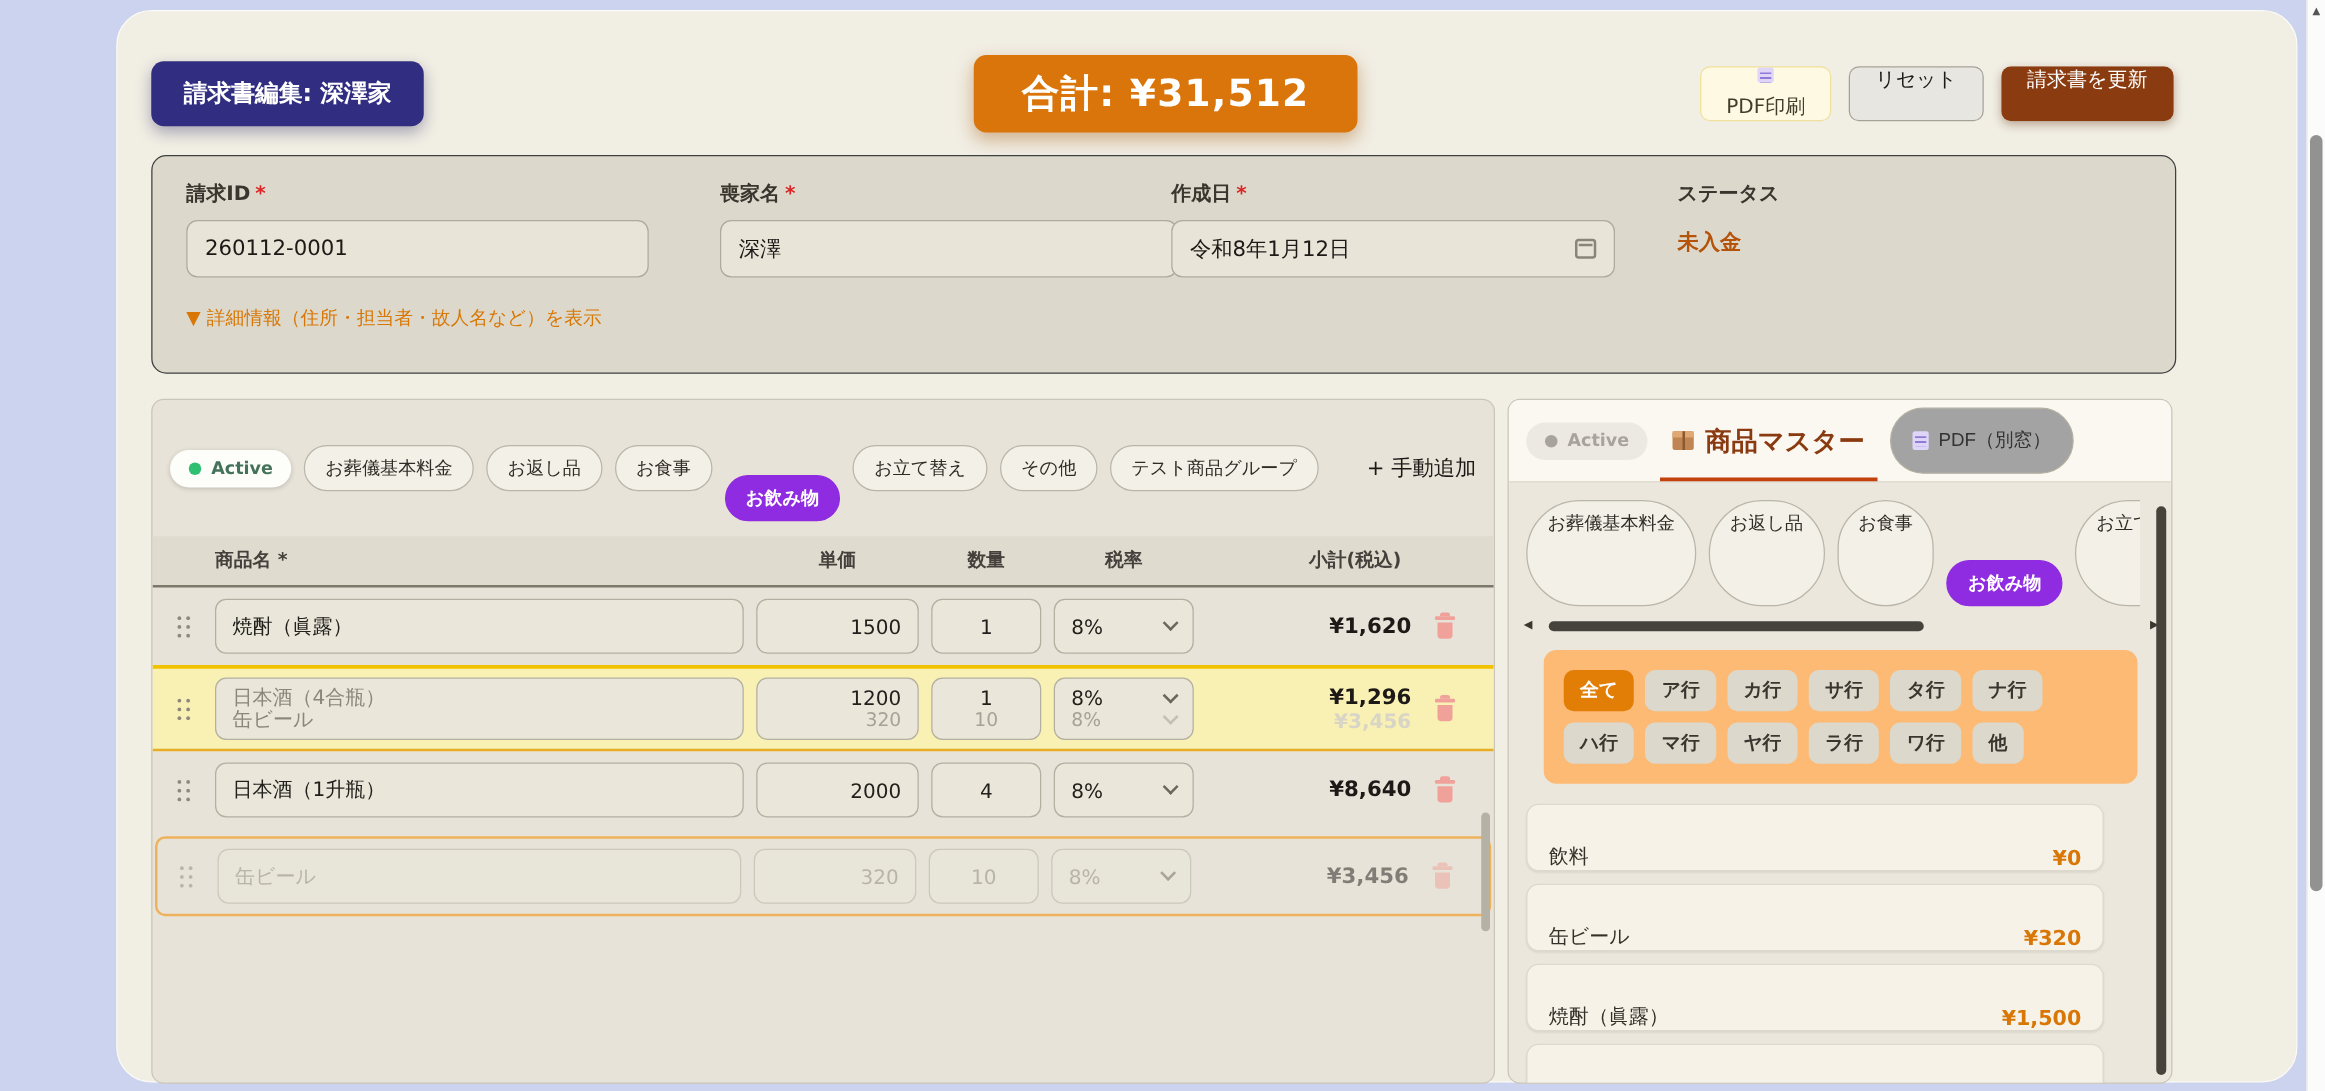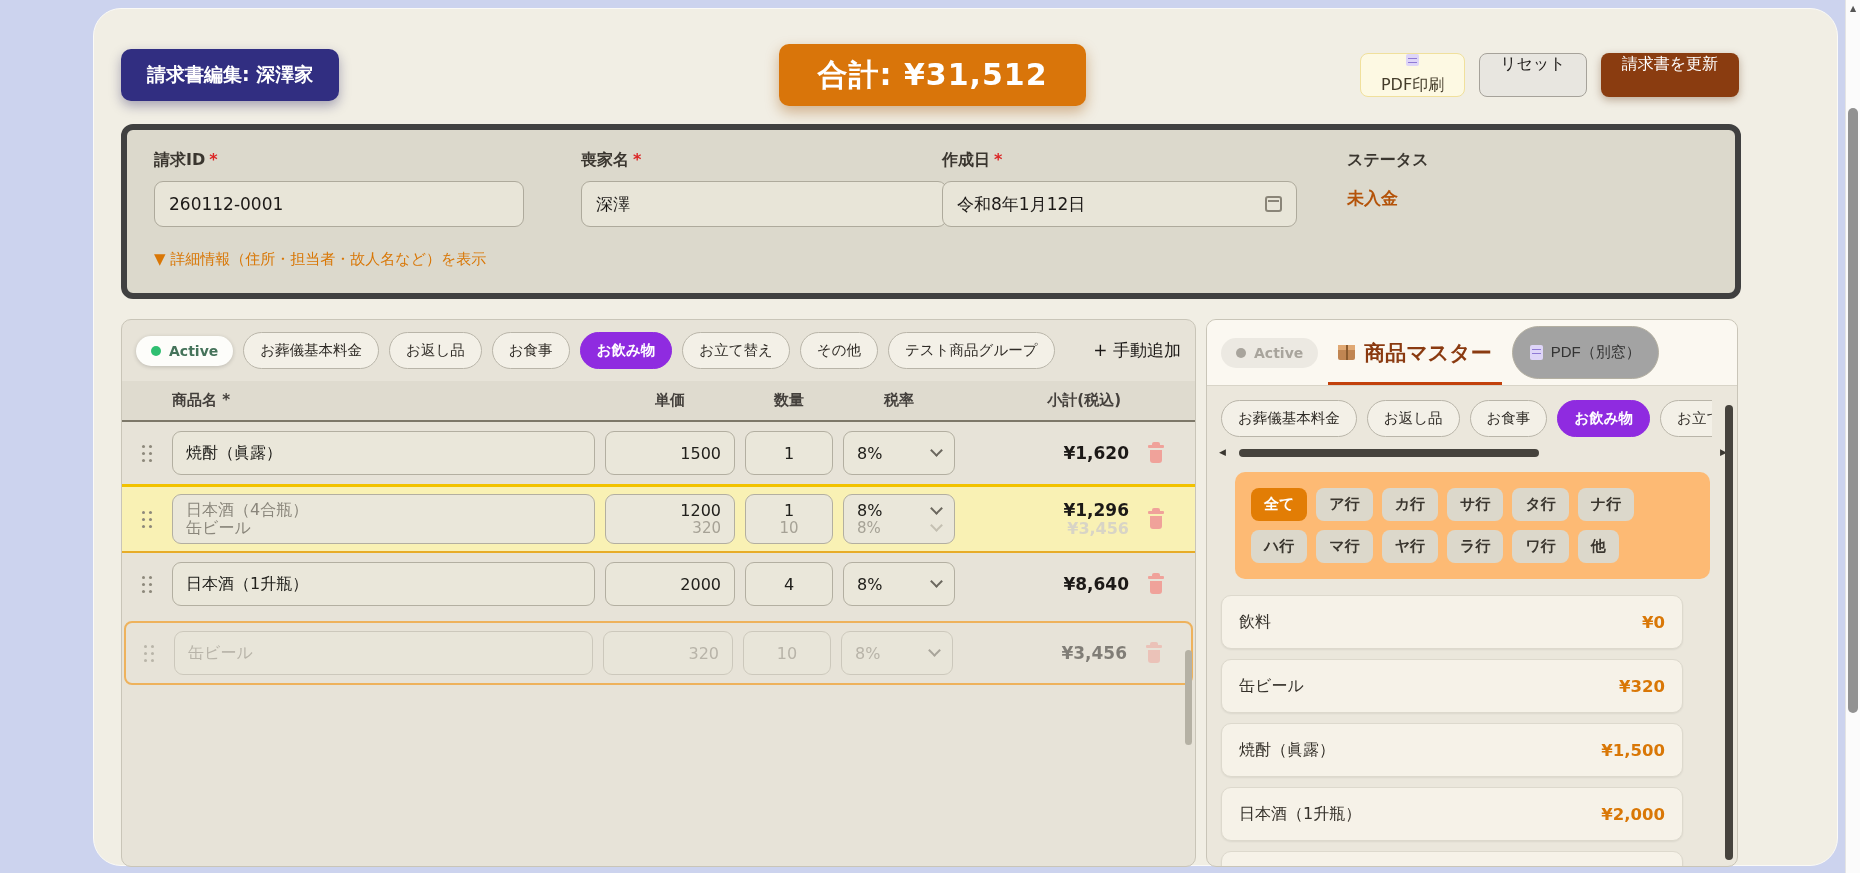--- a/index.html
+++ b/index.html
@@ -22,35 +22,35 @@
   .btn-pdf { background:#fdf9e3; border-color:#f0e09c; color:#443c2a; }
   .btn-reset { background:#e8e6e0; border-color:#a6a29a; color:#1c1917; }
   .btn-update { background:#8a3c10; color:#fff; box-shadow:0 3px 8px rgba(90,40,5,.35); }
 
   .doc-icon { width:13px; height:15px; background:#ded5f8; border-radius:2px; position:relative; display:inline-block; }
   .doc-icon::before { content:""; position:absolute; left:2px; right:2px; top:4px; height:8px;
     background:repeating-linear-gradient(to bottom,#8f7ad6 0 1.5px,transparent 1.5px 4px); }
 
   
   .form-panel { position:absolute; left:27px; top:115px; width:1620px; height:175px;
-    background:#dcd9cc; border:6px solid #404040; border-radius:12px; }
+    background:#dcd9cc; border:1px solid #404040; border-radius:12px; }
   .field { position:absolute; top:20px; }
   .f-label { font-size:16px; font-weight:600; color:#3a362f; display:block; }
   .req { color:#dc2626; margin-left:4px; }
   .f-input { margin-top:10px; height:46px; background:#e8e5d8; border:1px solid #aeaa9c; border-radius:9px;
     display:flex; align-items:center; padding:0 14px; font-size:17px; color:#1c1917; }
   .cal-icon { margin-left:auto; width:17px; height:16px; border:2px solid #8a8578; border-radius:3px; position:relative; }
   .cal-icon::before { content:""; position:absolute; left:1px; right:1px; top:2px; height:2px; background:#8a8578; }
   .status-value { margin-top:16px; font-size:17px; font-weight:bold; color:#b45309; }
   .details-toggle { position:absolute; left:27px; top:120px; color:#d97706; font-size:15px; cursor:pointer; }
 
   
   .pill { background:#f3f0e7; border:1px solid #b9b5a9; border-radius:999px; padding:8px 16px;
     font-size:14.5px; color:#2f2b26; white-space:nowrap; cursor:pointer; }
-  .pill.active { background:#8f2be0; border-color:#8f2be0; color:#fff; font-weight:bold; }
+  .pill.active { background:#8f2be0; border-color:#8f2be0; color:#fff; font-weight:bold;margin-top:48px; }
   .active-pill { background:#fdfdfa; border-radius:999px; padding:7px 15px; display:flex; align-items:center; gap:8px;
     box-shadow:0 1px 4px rgba(0,0,0,.18); font-size:14px; font-weight:bold; color:#45735a; }
   .dot { width:10px; height:10px; border-radius:50%; background:#2fbf71; }
   .active-pill.inactive { background:#ece9e2; color:#a8a49c; box-shadow:none; }
   .active-pill.inactive .dot { background:#a8a49c; }
 
   
   .items-panel { position:absolute; left:27px; top:310px; width:1075px; height:548px;
     background:#e7e3d8; border:1px solid #c9c5b8; border-radius:10px; overflow:hidden; }
   .tabs-row { display:flex; align-items:center; gap:10px; padding:12px 14px; }
@@ -110,21 +110,21 @@
   .m-hscroll .arrow.left { left:-8px; } .m-hscroll .arrow.right { right:-10px; }
   .m-hthumb { position:absolute; left:12px; top:1px; width:300px; height:8px; background:#46433d; border-radius:4px; cursor:pointer; }
 
   .kana-card { margin:12px 28px 0; background:#fdba74; border-radius:10px; padding:16px;
     display:flex; flex-wrap:wrap; gap:9px; width:475px; }
   .kana { background:#dcd8cb; border-radius:8px; padding:7px 13px; font-size:15px; font-weight:600; color:#3a362f; cursor:pointer; }
   .kana.active { background:#e27d05; color:#fff; }
 
   .m-products { margin:16px 14px 0; width:462px; display:flex; flex-direction:column; gap:10px; }
   .product { background:#f6f2e8; border:1px solid #ddd9cd; border-radius:10px; height:54px;
-    display:flex; align-items:center; justify-content:space-between; padding:0 17px;
+    display:flex; align-items:flex-end; justify-content:space-between; padding:0 17px;
     box-shadow:0 1px 2px rgba(0,0,0,.07); cursor:pointer; }
   .p-name { font-size:16px; color:#35312a; }
   .p-price { font-size:16.5px; font-weight:bold; color:#d97706; }
 
   .m-vscroll { position:absolute; right:4px; top:85px; bottom:6px; width:8px; background:#46433d; border-radius:4px; }
 
   
   .win-scroll { position:absolute; right:0; top:0; width:15px; height:873px; background:#fbfbfb; border-left:1px solid #e4e4e4; }
   .win-up { height:16px; display:flex; align-items:center; justify-content:center; font-size:8px; color:#555; }
   .win-thumb { position:absolute; left:2px; right:2px; top:108px; height:605px; background:#929292; border-radius:6px; }

